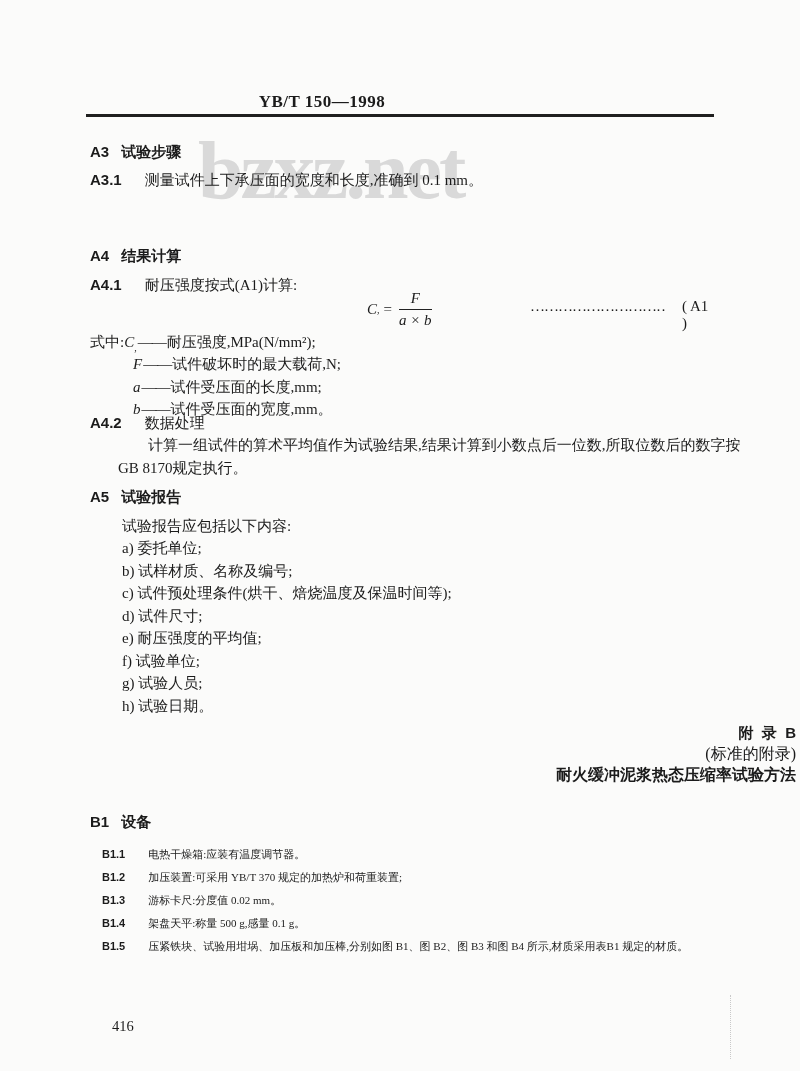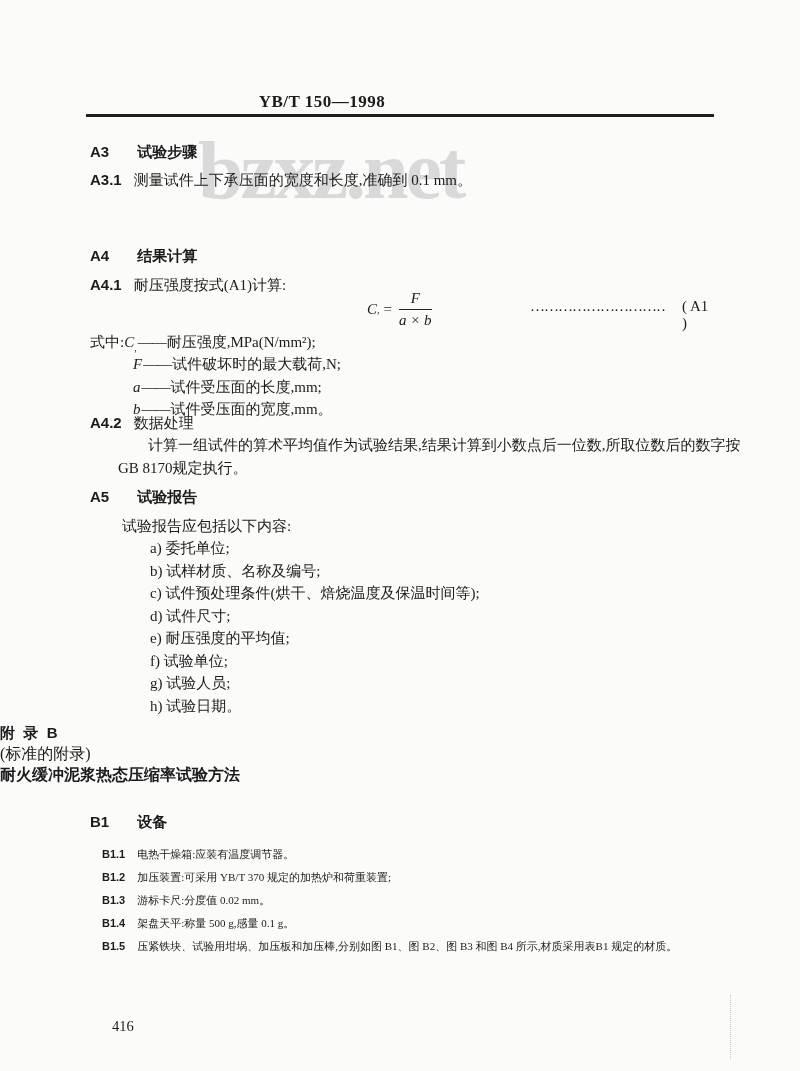--- a/index.html
+++ b/index.html
@@ -18,43 +18,43 @@
     font-size:17px;font-weight:bold;letter-spacing:.5px;z-index:2;
   }
   .rule{position:absolute;top:114px;left:86px;width:628px;height:3px;background:#1f1f1f;z-index:2;}
   .watermark{
     position:absolute;top:130px;left:198px;z-index:1;
     font-family:Liberation Serif, serif;
     font-weight:bold;font-size:82px;line-height:1;letter-spacing:-3px;
     color:#d9d9d9;
   }
   .sec-head{font-size:15px;}
-  .sec-head .num{margin-right:28px;}
-  .item .num{margin-right:12px;}
+  .sec-head .num{margin-right:12px;}
+  .item .num{margin-right:23px;}
   .indent2{padding-left:32px;}
   .para-indent{text-indent:30px;margin-left:28px;}
   .where-sub{padding-left:43px;}
   .dash{letter-spacing:-1px;margin:0 1px;}
   .sym{font-style:italic;}
   sub.small{font-size:10px;}
   
   .formula{position:absolute;top:289px;left:90px;width:624px;height:44px;z-index:2;font-size:15px;}
   .f-eq{position:absolute;left:277px;top:0;display:flex;align-items:center;font-style:italic;}
   .f-equals{margin:0 7px 0 4px;font-style:normal;}
   .frac{display:inline-flex;flex-direction:column;text-align:center;line-height:19px;}
   .f-num{display:block;border-bottom:1.5px solid #222;padding:0 9px 1px;}
   .f-den{display:block;padding-top:1px;}
   .f-dots{position:absolute;left:440px;top:9px;width:136px;overflow:hidden;white-space:nowrap;letter-spacing:-1px;}
   .f-label{position:absolute;left:592px;top:9px;}
   
   .rpt-list{position:absolute;top:537px;left:90px;width:624px;padding-left:32px;box-sizing:border-box;
     font-size:15px;line-height:22.5px;z-index:2;}
-  .rpt-list div{height:22.5px;margin-left:28px;}
+  .rpt-list div{height:22.5px;}
   
-  .annex{position:absolute;top:721px;left:0;width:796px;text-align:left;z-index:2;}
+  .annex{position:absolute;top:721px;left:0;width:796px;text-align:right;z-index:2;}
   .annex-l1{font-size:15px;font-weight:bold;white-space:pre;line-height:23px;
     font-family:"Liberation Sans","DejaVu Sans",sans-serif;}
   .annex-l2{font-size:16px;line-height:19px;}
   .annex-l3{font-size:16px;font-weight:bold;line-height:23px;
     font-family:"Liberation Sans","DejaVu Sans",sans-serif;}
   
   .b-list{position:absolute;top:843px;left:102px;width:624px;font-size:11px;line-height:23px;z-index:2;}
   .page-num{position:absolute;top:1018px;left:112px;font-size:14.5px;z-index:2;}
   .edge-artifact{position:absolute;left:730px;top:995px;width:1px;height:64px;z-index:1;
     border-left:1px dotted #a9a9a9;opacity:.6;}

